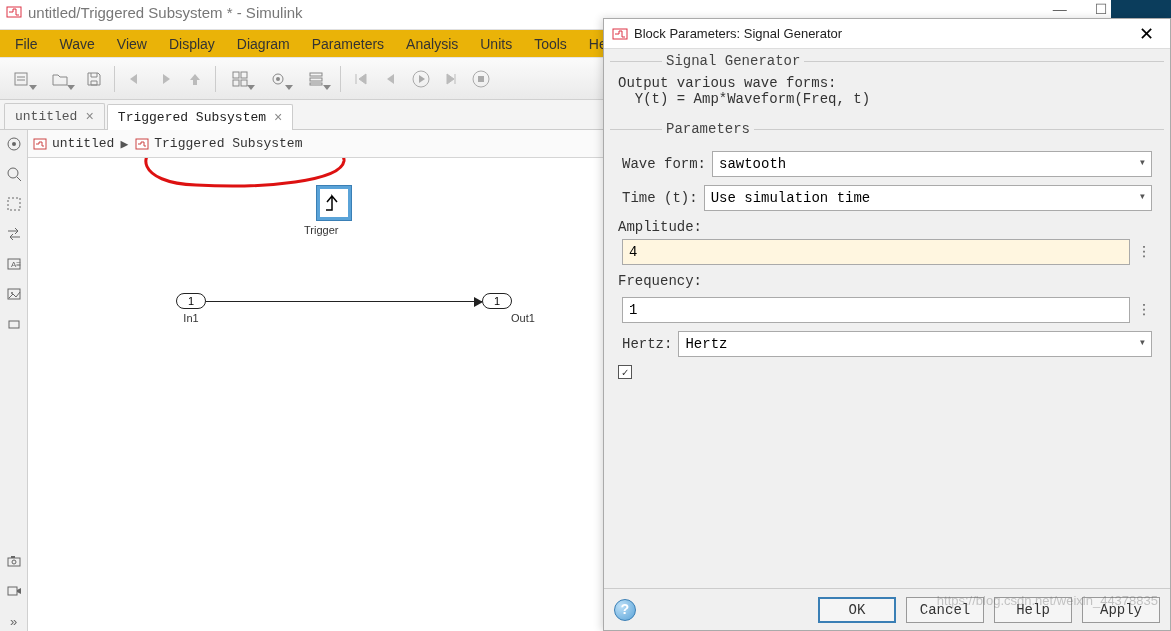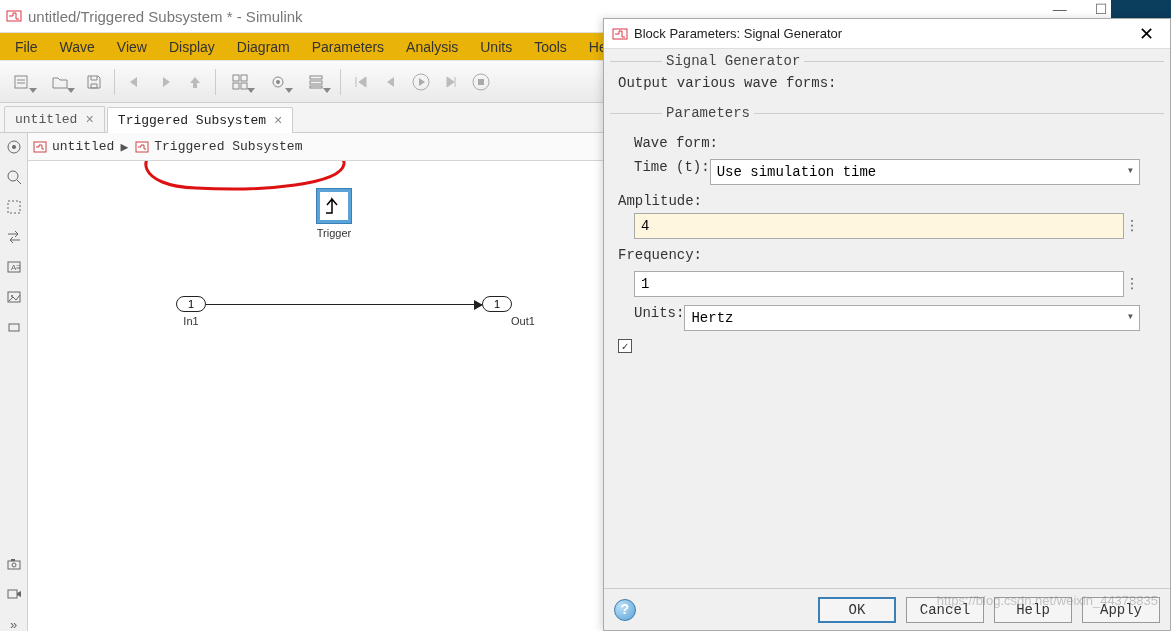--- a/index.html
+++ b/index.html
@@ -11,22 +11,21 @@
       overflow: hidden;
       background: #f5f5f5;
       position: relative;
     }
     
     
     .titlebar {
       height: 30px;
       background: #fff;
       display: flex;
-      align-items: center;
-      padding: 16px 6px;
+      padding: 4px 6px;
       color: #777;
       font-size: 15px;
       border-bottom: 1px solid #e0e0e0;
     }
     .titlebar-icon {
       width: 16px; height: 16px; margin-right: 6px;
       display: inline-flex; align-items: center; justify-content: center;
     }
     
     
@@ -156,21 +155,21 @@
       top: 28px; left: 289px;
       width: 34px; height: 34px;
       background: #fff;
       border: 3px solid #5aa3d8;
       box-shadow: 0 0 0 1px #3a7fb5;
       display: flex; align-items: center; justify-content: center;
     }
     .trigger-label {
       position: absolute;
       top: 66px; left: 276px;
-      width: 60px; text-align: center;
+      width: 60px; text-align: left;
       font-size: 11px; color: #333;
     }
     
     
     .port {
       position: absolute;
       width: 30px; height: 16px;
       border: 1px solid #222;
       border-radius: 10px;
       background: #fff;
@@ -232,21 +231,21 @@
       color: #333;
     }
     
     fieldset {
       border: 1px solid #ccc;
       border-left: none; border-right: none; border-bottom: none;
       margin: 4px 6px;
       padding: 6px 8px;
     }
     legend { padding: 0 4px; color: #444; margin-left: 44px; }
-    .fs-row { display: flex; align-items: flex-start; margin: 8px 16px; }
+    .fs-row { display: flex; align-items: center; margin: 8px 4px; gap: 6px; }
     .fs-label { white-space: nowrap; }
     .fs-select, .fs-input {
       flex: 1;
       height: 26px;
       border: 1px solid #aaa;
       background: #fff;
       font-family: Consolas, "Courier New", monospace;
       font-size: 14px;
       padding: 0 6px;
       appearance: none;
@@ -556,27 +555,31 @@
         </svg>
     </span>
     <span class="dlg-title">Block Parameters: Signal Generator</span>
     <span class="dlg-close">✕</span>
   </div>
 
   <div class="dlg-body">
     <fieldset>
       <legend>Signal Generator</legend>
       <div>Output various wave forms:</div>
+      <div style="white-space: pre">  Y(t) = Amp*Waveform(Freq, t)</div>
     </fieldset>
 
     <fieldset style="flex:1">
       <legend>Parameters</legend>
 
       <div class="fs-row">
         <span class="fs-label">Wave form:</span>
+        <div class="sel-wrap">
+            <input class="fs-select" readonly="" value="sawtooth" style="">
+          </div>
       </div>
 
       <div class="fs-row">
         <span class="fs-label">Time (t):</span>
         <div class="sel-wrap">
             <input class="fs-select" readonly="" value="Use simulation time" style="">
           </div>
       </div>
 
       <div style="margin:8px 0 4px">
@@ -589,21 +592,21 @@
 
       <div style="margin:8px 0 8px">
         <span class="fs-label">Frequency:</span>
       </div>
       <div class="fs-row" style="margin-top:2px">
         <input class="fs-input" value="1" style="">
         <span class="dots-btn">⋮</span>
       </div>
 
       <div class="fs-row">
-        <span class="fs-label">Units:</span>
+        <span class="fs-label">Hertz:</span>
         <div class="sel-wrap">
             <input class="fs-select" readonly="" value="Hertz" style="">
           </div>
       </div>
 
       <div class="checkbox-row">
         <span class="chk">✓</span>
       </div>
     </fieldset>
 

